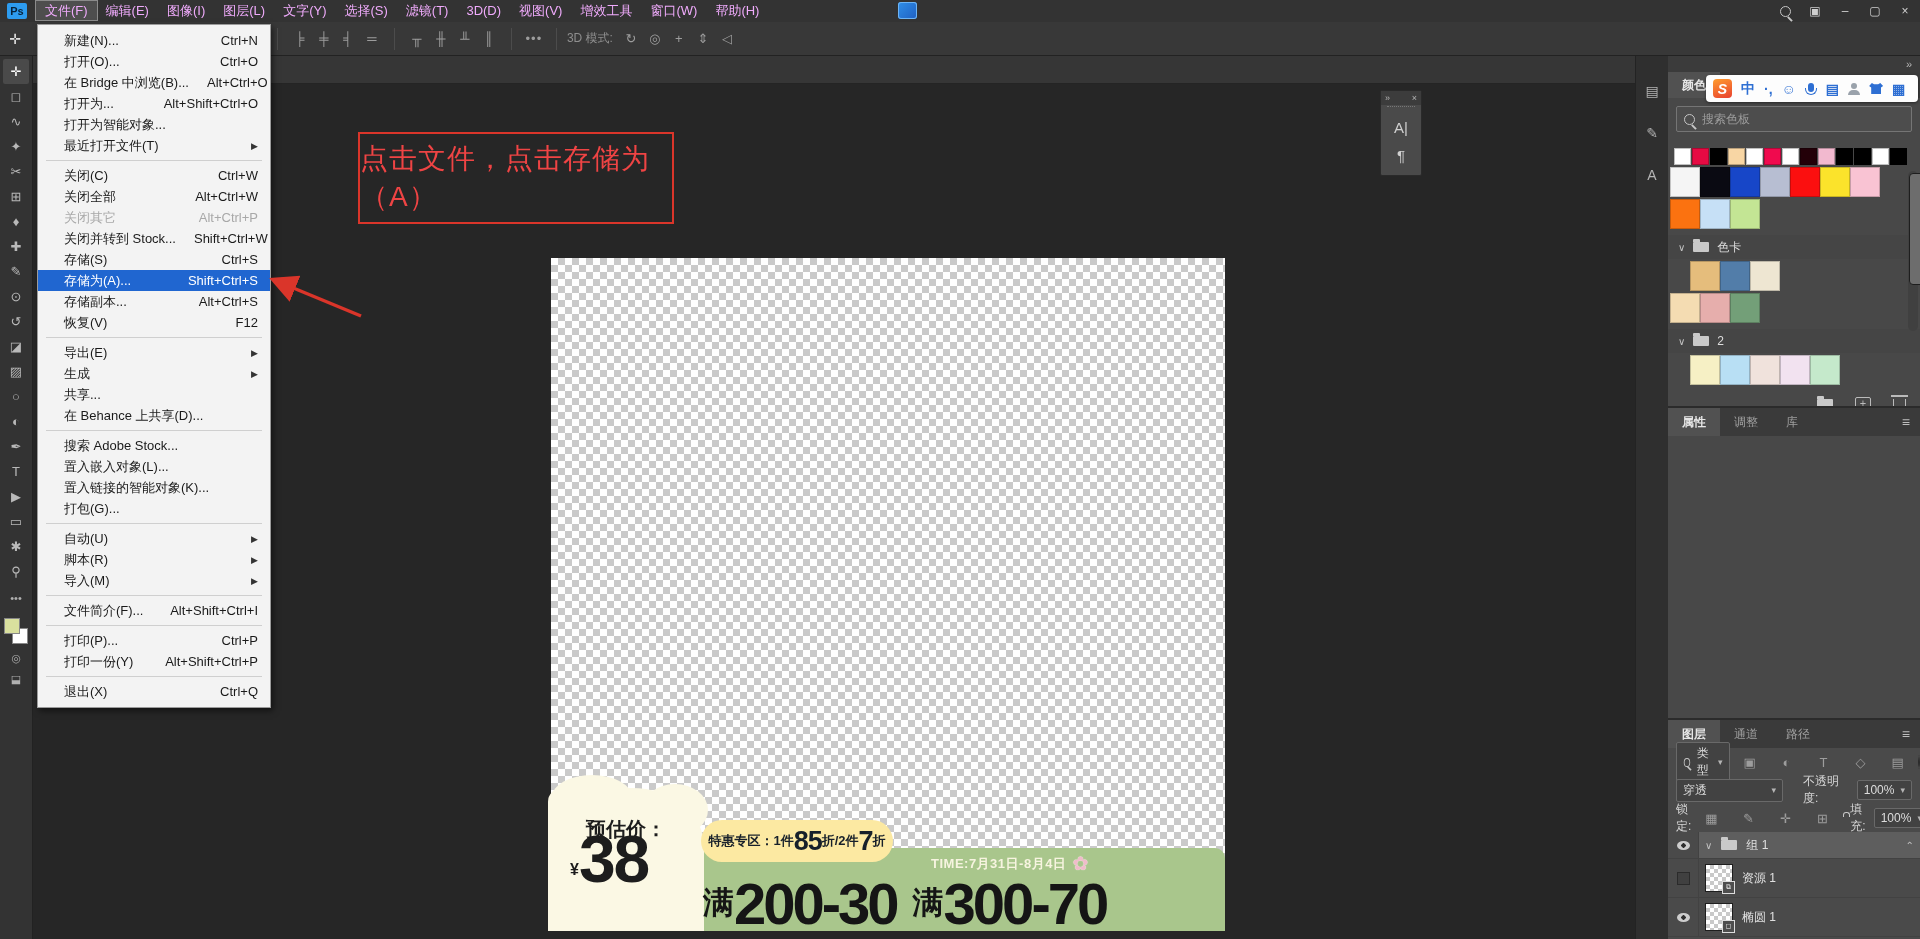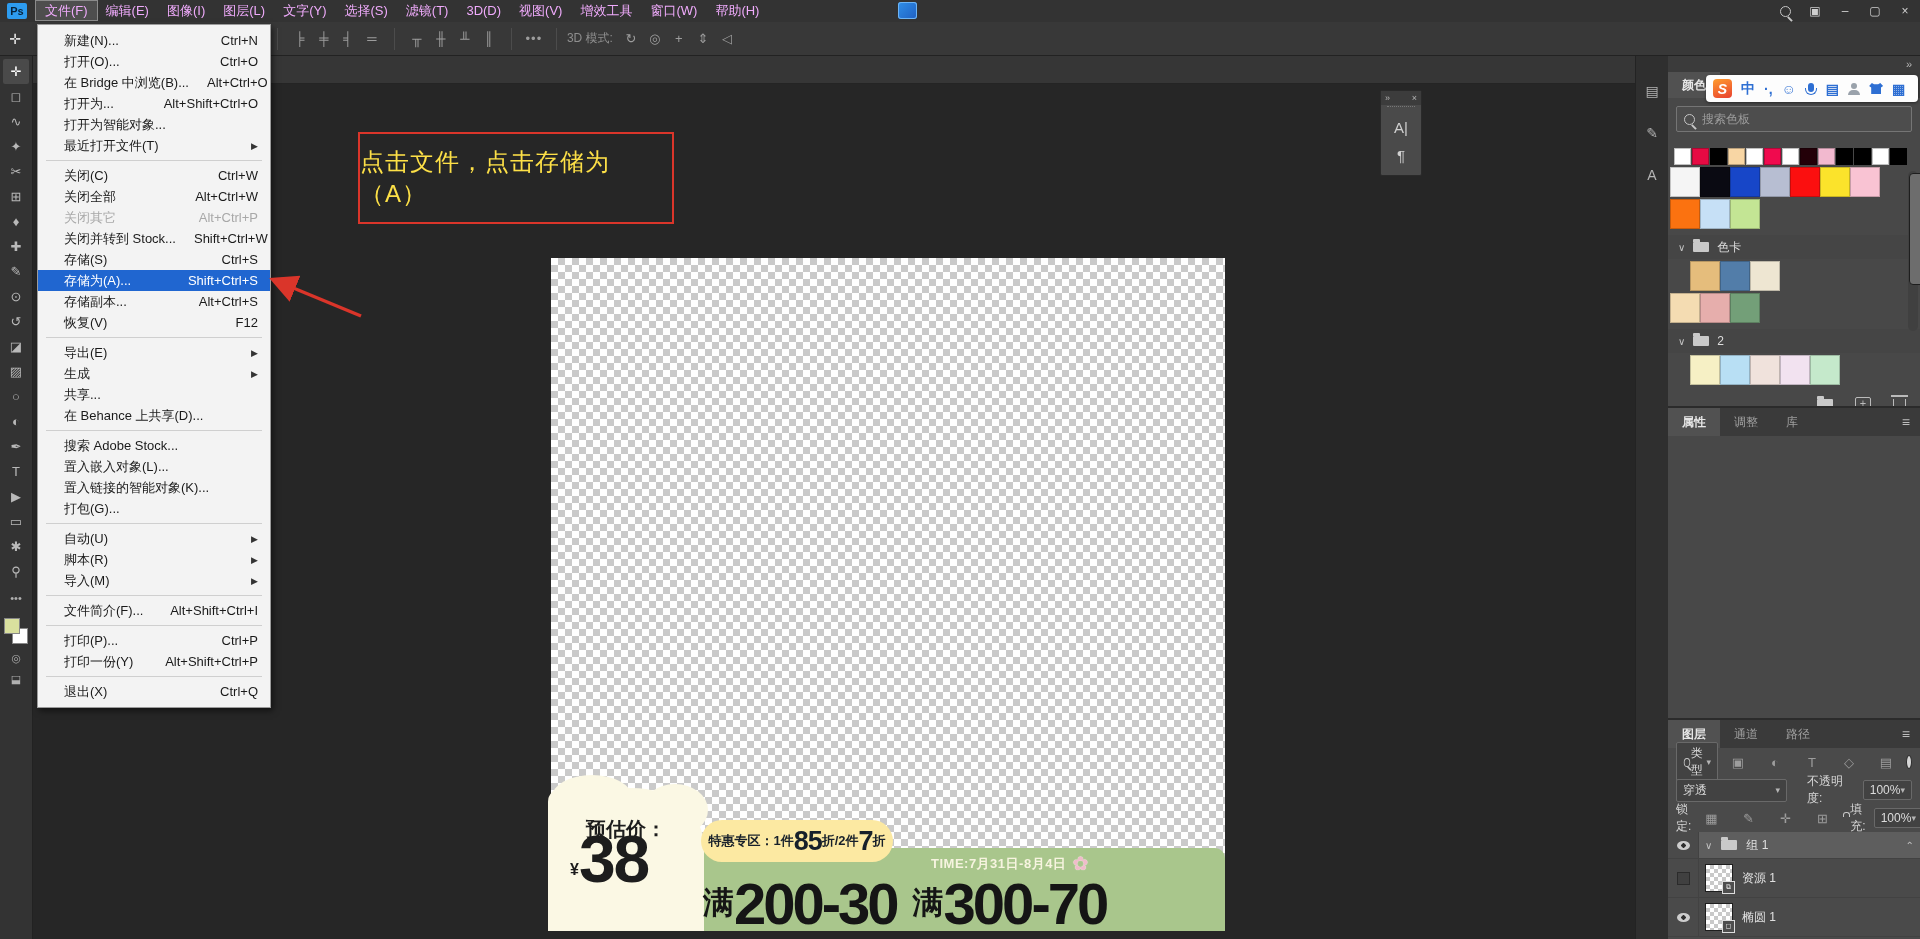--- a/index.html
+++ b/index.html
@@ -64,21 +64,21 @@
   #time-text{font-size:13px;font-weight:bold;color:#f7f4e0;letter-spacing:0.5px}
   #flower{font-size:19px;color:#f0bcca;text-shadow:0 0 1px #fff}
   #offers{position:absolute;left:152px;right:2px;bottom:1px;display:flex;align-items:flex-end;gap:16px;z-index:4}
   .offer{display:flex;align-items:flex-end}
   .offer .pre{font-size:31px;font-weight:bold;color:#151515;margin-bottom:6px}
   .offer .amt{font-size:58px;font-weight:bold;color:#151515;letter-spacing:-3px;line-height:0.92}
 
   
   #anno-box{position:absolute;left:358px;top:132px;width:312px;height:88px;border:2px solid #da352a;z-index:40;
             display:flex;align-items:center;justify-content:center}
-  #anno-text{color:#fde047;font-size:24px;letter-spacing:1px}
+  #anno-text{color:#ef4444;font-size:28px;letter-spacing:1px}
   #anno-arrow{position:absolute;left:250px;top:262px;width:130px;height:70px;z-index:60;overflow:visible}
 
   
   #filemenu{position:absolute;left:37px;top:24px;width:232px;background:#f3f3f3;border:1px solid #9b9b9b;
             box-shadow:2px 3px 6px rgba(0,0,0,.5);z-index:50;padding:5px 0;font-size:13px;color:#1a1a1a}
   .fm-item{height:21px;display:flex;align-items:center;padding:0 12px 0 26px}
   .fm-item .lbl{flex:1;white-space:nowrap}
   .fm-item .sc{margin-left:18px;white-space:nowrap}
   .fm-item .sub{font-size:9px;margin-left:10px;color:#333}
   .fm-item.disabled{color:#a8a8a8}
@@ -96,21 +96,21 @@
              display:flex;flex-direction:column;align-items:center;padding-top:24px;box-sizing:border-box;gap:18px}
   .dock-ic{width:24px;height:24px;display:flex;align-items:center;justify-content:center;color:#b5b5b5;font-size:14px}
 
   
   #panels{position:absolute;left:1668px;top:55px;width:252px;height:884px;background:#484848;z-index:4;font-size:12px}
   .ptabs{height:28px;background:#3a3a3a;display:flex;align-items:stretch}
   .ptab{padding:0 14px;display:flex;align-items:center;color:#9f9f9f;background:#3a3a3a}
   .ptab.active{background:#515151;color:#e6e6e6;font-weight:bold}
   .pmenu{margin-left:auto;display:flex;align-items:center;padding:0 10px;color:#bdbdbd;font-size:14px}
   .psel{display:flex;align-items:center;background:#424242;border:1px solid #696969;border-radius:2px;color:#dcdcdc;
-        padding:2px 6px;font-size:12px}
+        padding:2px 6px;gap:6px;font-size:12px}
   .psel .car{margin-left:auto;font-size:9px;color:#b5b5b5}
 
   
   #sw-head{height:17px;background:#3b3b3b;display:flex;justify-content:flex-end;align-items:center;padding:0 8px;color:#b5b5b5;font-size:11px}
   #sw-tabs{height:26px;background:#3a3a3a;display:flex}
   #sw-search{display:flex;align-items:center;gap:7px;margin:8px 8px 16px 8px;height:24px;background:#4d4d4d;
              border:1px solid #757575;border-radius:2px;padding:0 7px;color:#9c9c9c}
   .sw-row{display:flex;padding:0 2px;margin-top:2px}
   .sw-cell-s{width:17px;height:17px;margin-right:1px;box-shadow:inset 0 0 0 1px rgba(0,0,0,.25)}
   .sw-cell{width:30px;height:30px;box-shadow:inset 0 0 0 1px rgba(0,0,0,.2)}

